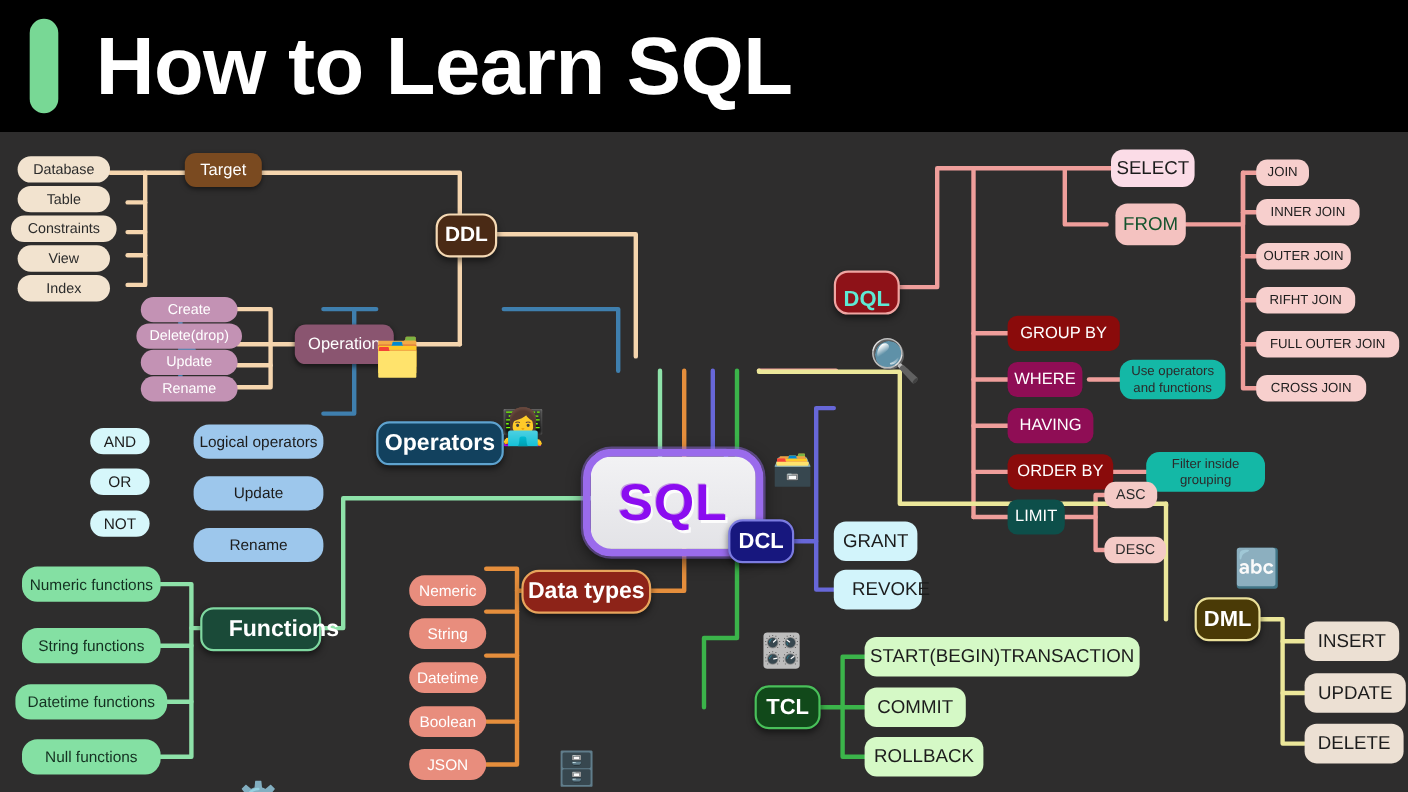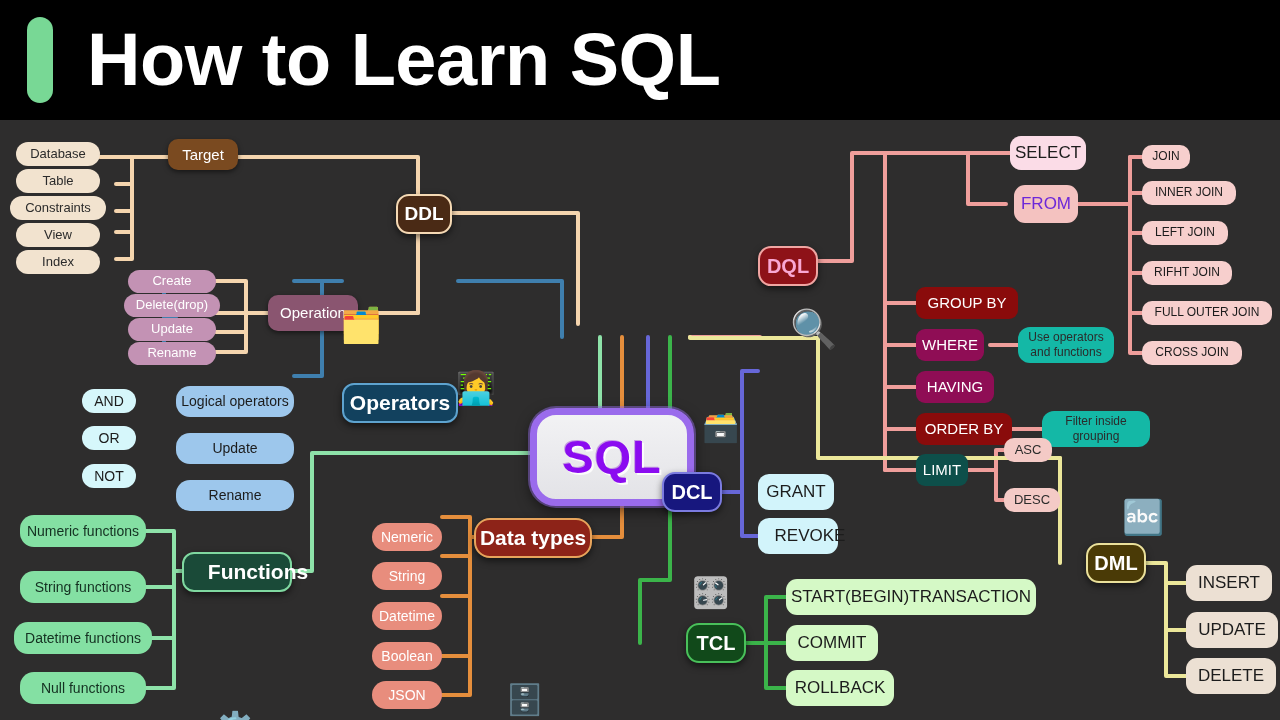--- a/index.html
+++ b/index.html
@@ -68,23 +68,23 @@
   .n-cream { background:#f2e3cf; color:#2b2b2b; font-size:13px; border-radius:13px; }
 
   
   .n-operation { background:#8a5570; color:#fff; font-size:15px; border-radius:10px; box-shadow:0 2px 5px rgba(0,0,0,.5);}
   .n-mauve { background:#c392b4; color:#fff; font-size:13px; border-radius:13px; }
 
   
   .n-ddl { background:#4a2a15; color:#fff; font-size:19px; font-weight:bold; border:2px solid #f5d9b4; border-radius:13px; box-shadow:0 3px 7px rgba(0,0,0,.55);}
 
   
-  .n-dql { background:#8e1218; color:#f9a8d4; font-size:20px; font-weight:bold; border:2px solid #f0a5a2; border-radius:13px; box-shadow:0 3px 7px rgba(0,0,0,.55);}
+  .n-dql { background:#8e1218; color:#5eead4; font-size:20px; font-weight:bold; border:2px solid #f0a5a2; border-radius:13px; box-shadow:0 3px 7px rgba(0,0,0,.55);align-items:flex-end;}
   .n-pinklt { background:#fbdce7; color:#1c1c1c; font-size:17px; border-radius:11px; }
-  .n-pink   { background:#f4c2c0; color:#6d28d9; font-size:17px; border-radius:11px; }
+  .n-pink   { background:#f4c2c0; color:#14532d; font-size:17px; border-radius:11px; }
   .n-join   { background:#f7cfcd; color:#1c1c1c; font-size:12px; border-radius:10px; }
   .n-darkred{ background:#8a0b0b; color:#fff; font-size:15px; border-radius:9px; }
   .n-magenta{ background:#8f0d55; color:#fff; font-size:15px; border-radius:9px; }
   .n-teal   { background:#0d4f4a; color:#fff; font-size:15px; border-radius:9px; }
   .n-note   { background:#14b8a6; color:#2b2b2b; font-size:12px; border-radius:12px; white-space:normal; line-height:1.25; padding:0 9px;}
   .n-ascdesc{ background:#f4cac6; color:#2b2b2b; font-size:13px; border-radius:10px; }
 
   
   .n-operators { background:#12415e; color:#fff; font-size:21px; font-weight:bold; border:2px solid #5ea3cf; border-radius:12px; box-shadow:0 3px 7px rgba(0,0,0,.55);}
   .n-blue   { background:#9dc7ec; color:#1c1c1c; font-size:14px; border-radius:14px; }
@@ -263,21 +263,21 @@
         <span>FROM</span>
       </div>
 
     <div class="node n-join" style="left:1142px; top:25px; width:48px; height:24px;">
         <span>JOIN</span>
       </div>
     <div class="node n-join" style="left:1142px; top:61px; width:94px; height:24px;">
         <span>INNER JOIN</span>
       </div>
     <div class="node n-join" style="left:1142px; top:101px; width:86px; height:24px;">
-        <span>LEFT JOIN</span>
+        <span>OUTER JOIN</span>
       </div>
     <div class="node n-join" style="left:1142px; top:141px; width:90px; height:24px;">
         <span>RIFHT JOIN</span>
       </div>
     <div class="node n-join" style="left:1142px; top:181px; width:130px; height:24px;">
         <span>FULL OUTER JOIN</span>
       </div>
     <div class="node n-join" style="left:1142px; top:221px; width:100px; height:24px;">
         <span>CROSS JOIN</span>
       </div>

